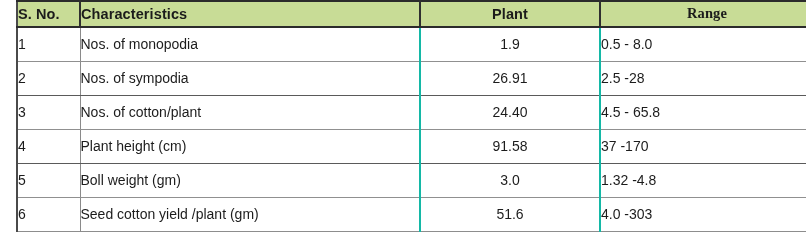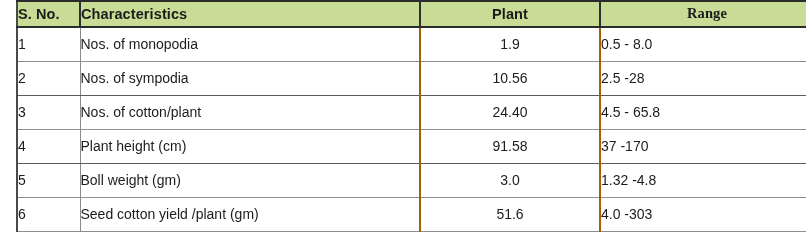--- a/index.html
+++ b/index.html
@@ -62,21 +62,21 @@
   th.th-range { text-align: center; font-family: Liberation Serif, serif; }
 
   
   tbody tr.data-row td {
     background: #ffffff;
     color: #1c1c1c;
     font-size: 14px;
     font-weight: normal;
     height: 34px;
     box-sizing: border-box;
-    border-right: 2px solid #a16207;
+    border-right: 2px solid #14b8a6;
     border-bottom: 1px solid #909090;
     padding: 0;
   }
   tbody tr.data-row td:last-child { border-right: none; }
   tbody tr.data-row:last-child td { border-bottom: none; }
 
   
   tbody tr.data-row.sep-strong td { border-bottom: 1.5px solid #5a5a5a; }
 
   td.td-sno   { text-align: left;   padding-left: 7px;  }
@@ -109,21 +109,21 @@
     <tbody>
       <tr class="data-row">
         <td class="td-sno">1</td>
         <td class="td-char">Nos. of monopodia</td>
         <td class="td-mean">1.9</td>
         <td class="td-range">0.5 - 8.0</td>
       </tr>
       <tr class="data-row sep-strong">
         <td class="td-sno">2</td>
         <td class="td-char">Nos. of sympodia</td>
-        <td class="td-mean">10.56</td>
+        <td class="td-mean">26.91</td>
         <td class="td-range">2.5 -28</td>
       </tr>
       <tr class="data-row">
         <td class="td-sno">3</td>
         <td class="td-char">Nos. of cotton/plant</td>
         <td class="td-mean">24.40</td>
         <td class="td-range">4.5 - 65.8</td>
       </tr>
       <tr class="data-row sep-strong">
         <td class="td-sno">4</td>

